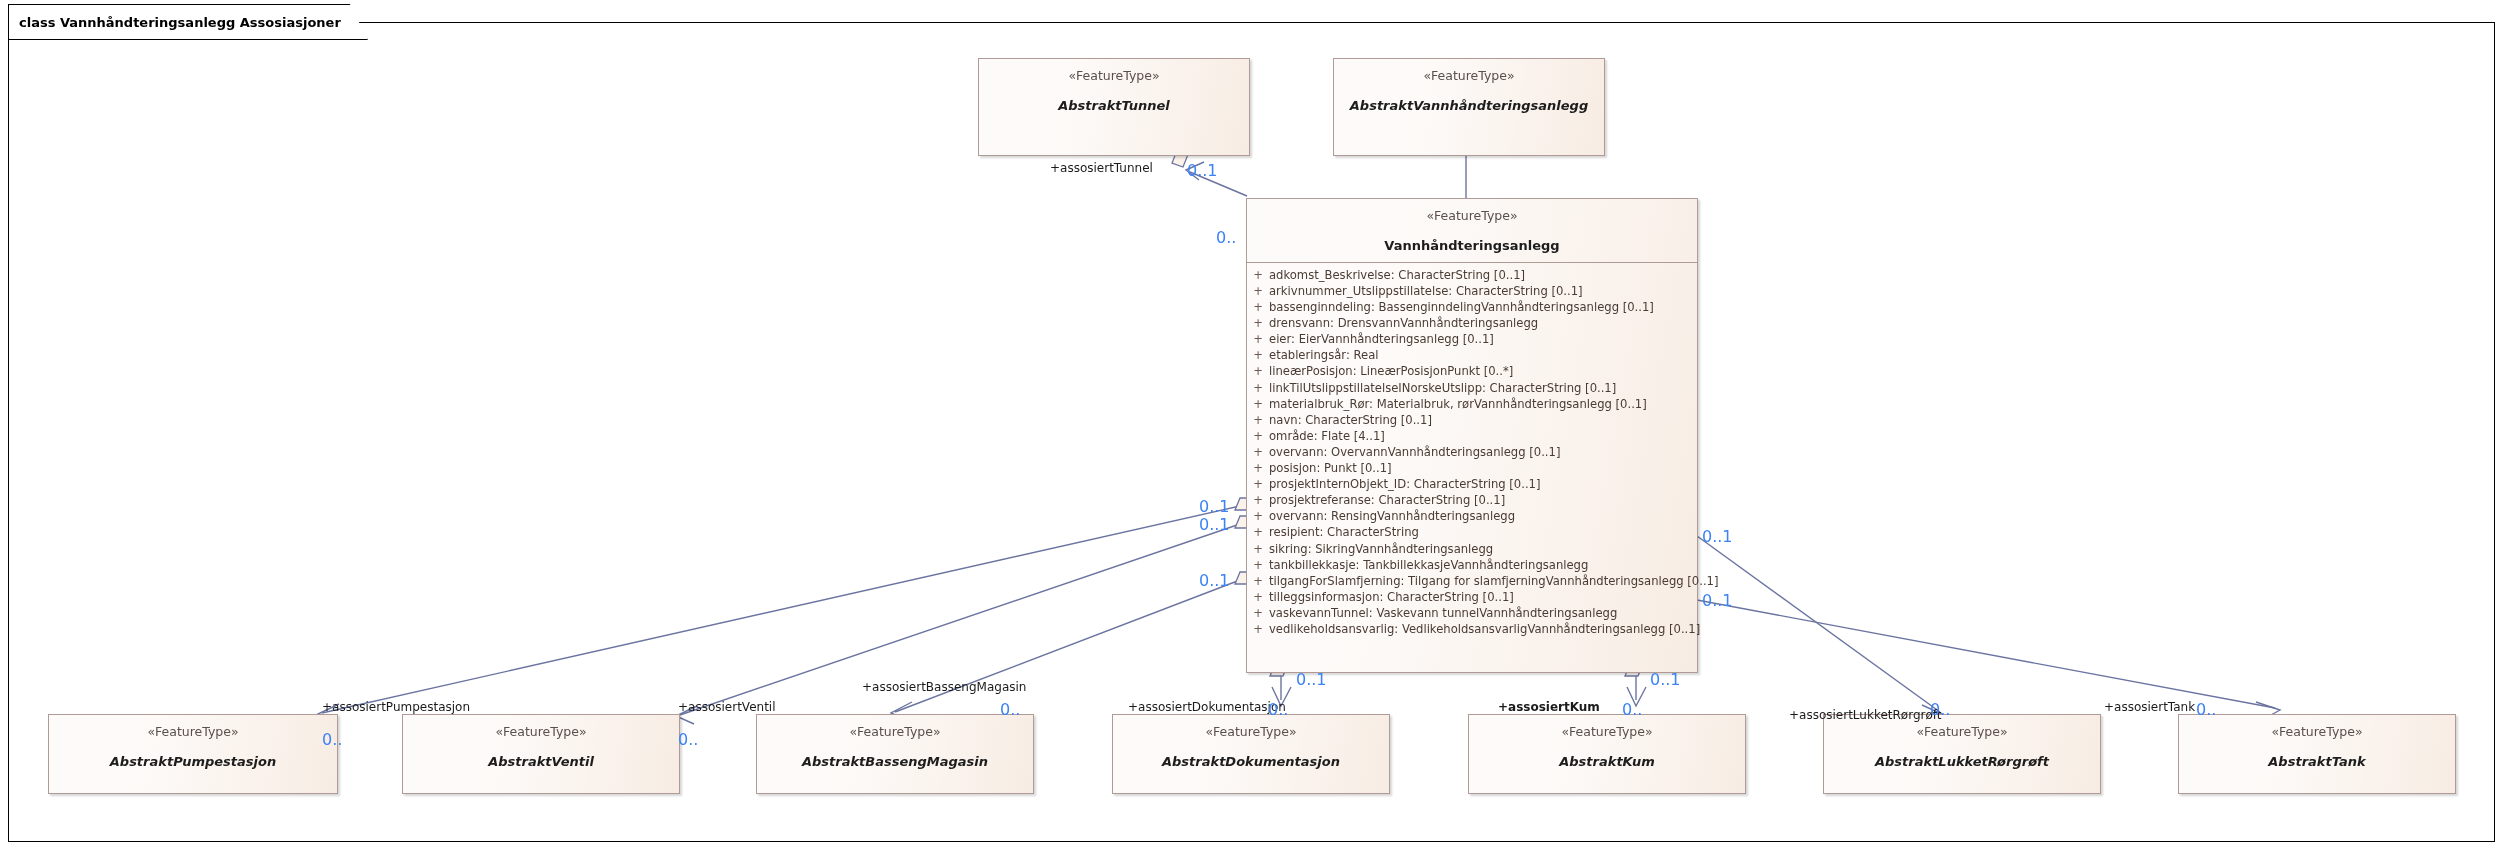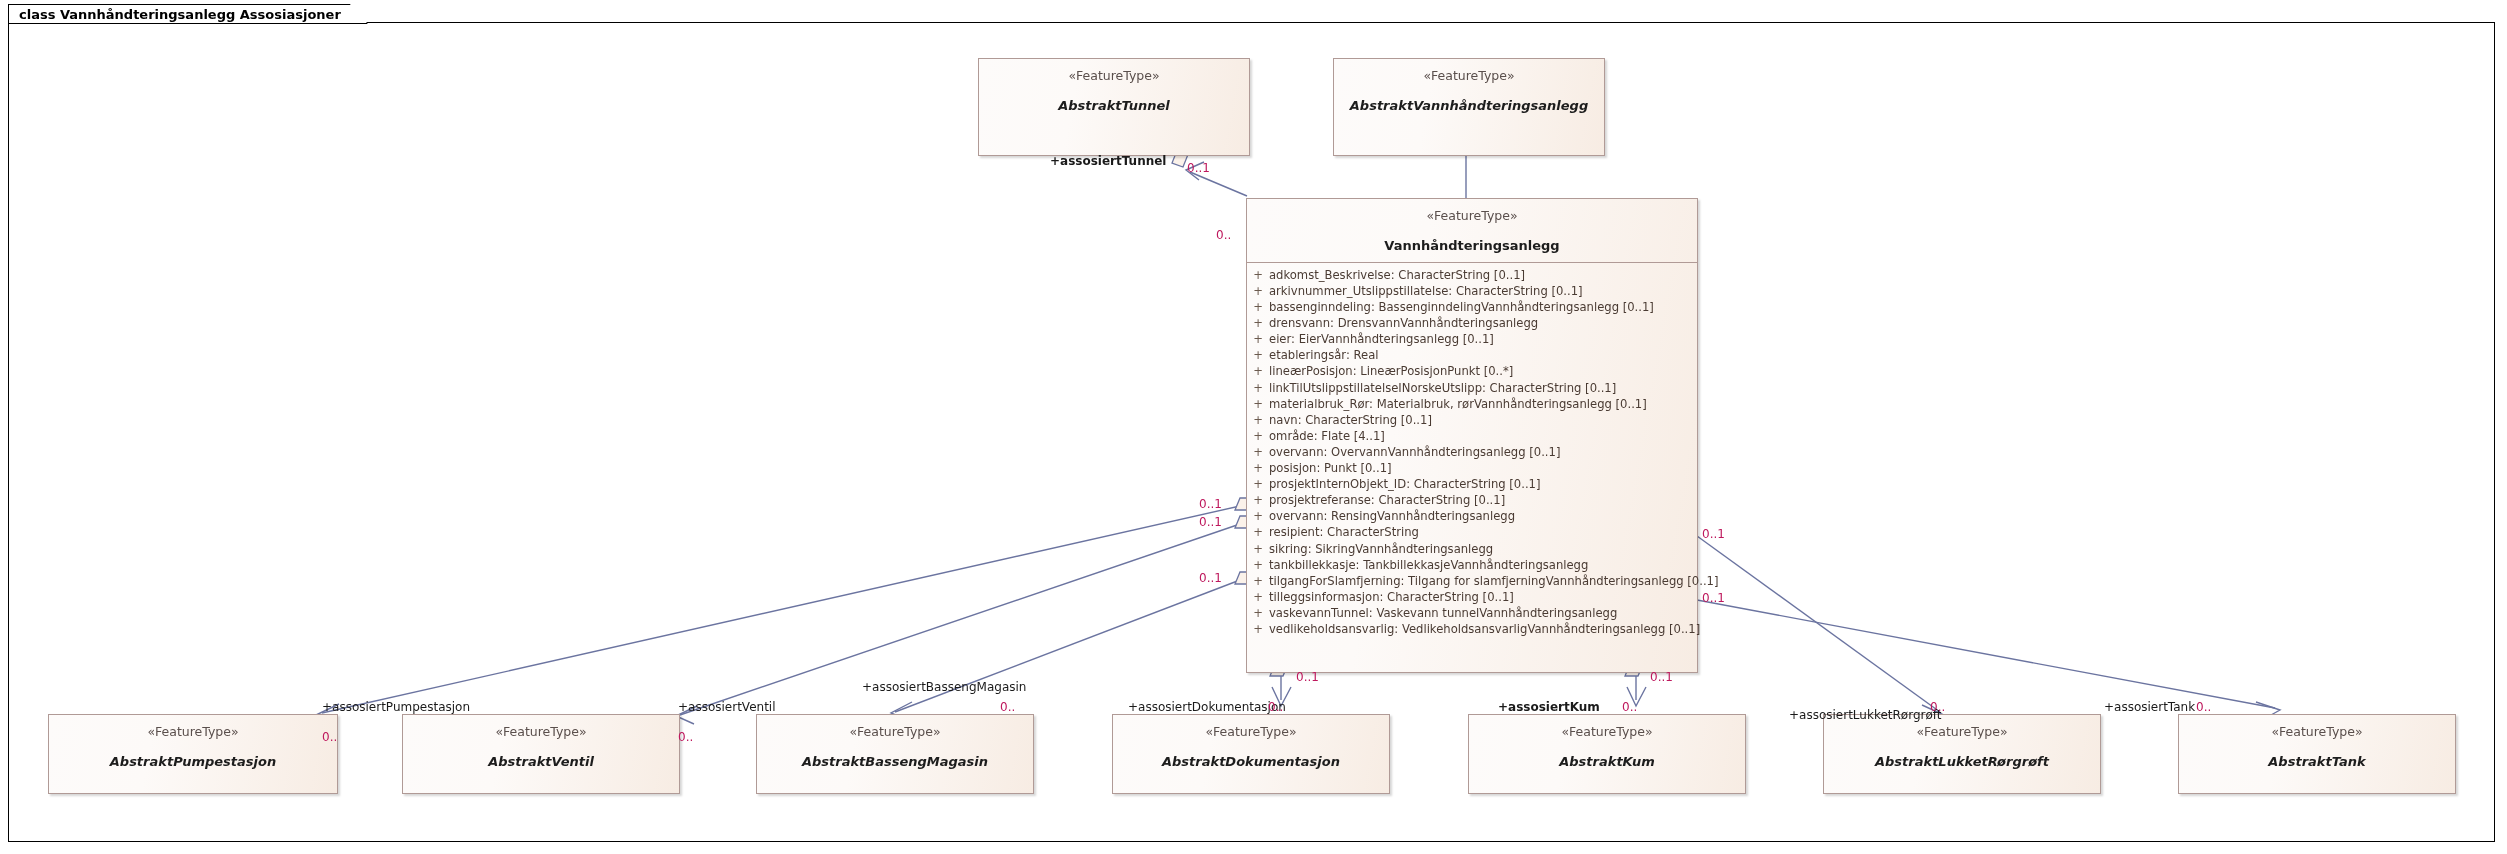--- a/index.html
+++ b/index.html
@@ -1,21 +1,21 @@
 <!DOCTYPE html>
 <html><head>
 <meta charset="utf-8">
 <style>
   html,body{margin:0;padding:0;background:#ffffff;}
   body{font-family:"DejaVu Sans","Liberation Sans",sans-serif;}
   #canvas{position:relative;width:2507px;height:854px;background:#ffffff;overflow:hidden;}
 
   
   .frame{position:absolute;left:8px;top:22px;width:2487px;height:820px;border:1px solid #000;box-sizing:border-box;}
-  .title-tab{position:absolute;left:8px;top:4px;height:20px;box-sizing:border-box;
+  .title-tab{position:absolute;left:8px;top:4px;height:36px;box-sizing:border-box;
              border:1px solid #000;background:#fff;padding:0 26px 0 10px;
              display:flex;align-items:center;font-size:13px;color:#000;font-weight:bold;
              clip-path:polygon(0 0, calc(100% - 18px) 0, 100% 100%, 0 100%);z-index:6;}
   .title-tab span{font-weight:bold;}
 
   
   .cls{position:absolute;box-sizing:border-box;border:1px solid #b09a96;
        background:linear-gradient(100deg,#fdfbfa 0%,#fdfaf8 35%,#f7ece3 100%);
        box-shadow:2px 2px 2px rgba(0,0,0,0.16);z-index:3;}
   .cls-head{padding-top:9px;text-align:center;line-height:1.33;}
@@ -24,21 +24,21 @@
   .cname.concrete{font-style:normal;}
   .sep{height:1px;background:#b09a96;margin-top:8px;}
 
   .attrs{padding:4px 0 4px 0;}
   .attr{display:flex;font-size:11.6px;color:#4a3b33;line-height:16.1px;white-space:nowrap;}
   .attr .vis{width:22px;text-align:center;flex:none;color:#6b5a4e;}
   .attr .txt{padding-right:4px;}
 
   
   .lbl{position:absolute;font-size:12px;color:#1a1a1a;white-space:nowrap;z-index:5;}
-  .mult{position:absolute;font-size:12px;color:#be185d;white-space:nowrap;z-index:5;}
+  .mult{position:absolute;font-size:16px;color:#3b82f6;white-space:nowrap;z-index:5;}
 
   svg.wires{position:absolute;left:0;top:0;width:2507px;height:854px;z-index:2;overflow:visible;}
   svg.wires line,svg.wires path,svg.wires polyline{stroke:#6b74a0;stroke-width:1.4px;fill:none;}
   .diamond{fill:#fbf2ea;stroke:#6b74a0;stroke-width:1.3px;}
   .tri{fill:#fdf6f0;stroke:#5a6490;stroke-width:1.4px;}
   .ahead{stroke:#6b74a0;stroke-width:1.3px;fill:none;}
 </style>
 </head>
 <body>
 
@@ -245,21 +245,21 @@
     </div>
   </div>
 
   <div class="cls" style="left:2178px;top:714px;width:278px;height:80px;">
     <div class="cls-head">
       <div class="stereo">«FeatureType»</div>
       <div class="cname">AbstraktTank</div>
     </div>
   </div>
 
-  <div class="lbl" style="left:1050px;top:154px;font-weight:bold;">+assosiertTunnel</div>
+  <div class="lbl" style="left:1050px;top:161px;">+assosiertTunnel</div>
   <div class="mult" style="left:1187px;top:161px;">0..1</div>
   <div class="mult" style="left:1216px;top:228px;">0..</div>
 
   <div class="lbl" style="left:322px;top:700px;">+assosiertPumpestasjon</div>
   <div class="mult" style="left:322px;top:730px;">0..</div>
   <div class="mult" style="left:1199px;top:497px;">0..1</div>
 
   <div class="lbl" style="left:678px;top:700px;">+assosiertVentil</div>
   <div class="mult" style="left:678px;top:730px;">0..</div>
   <div class="mult" style="left:1199px;top:515px;">0..1</div>

